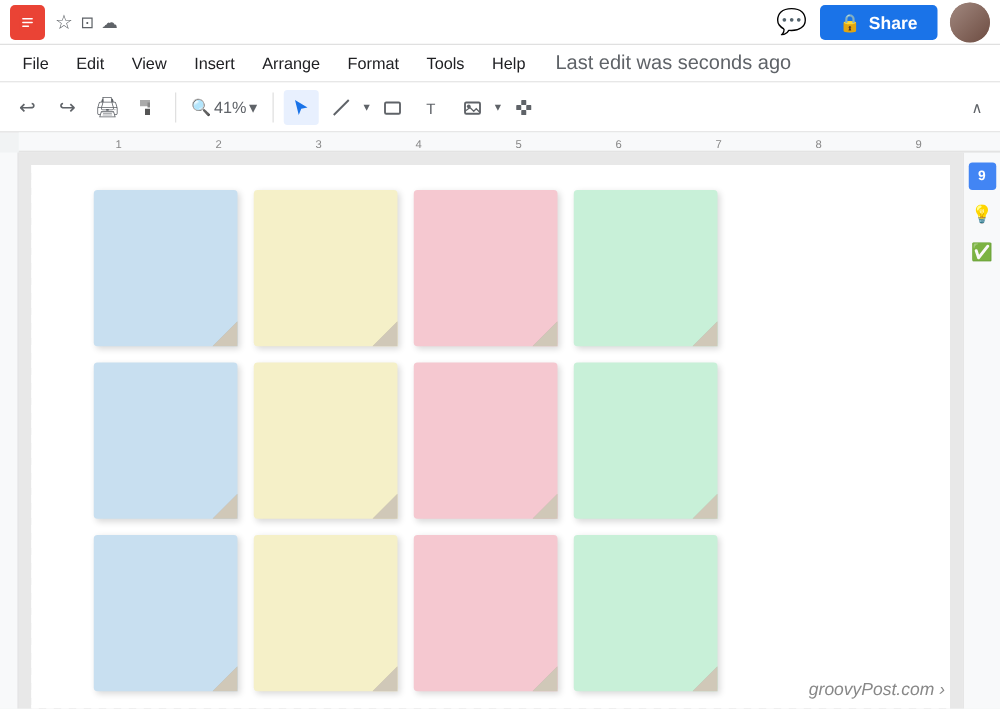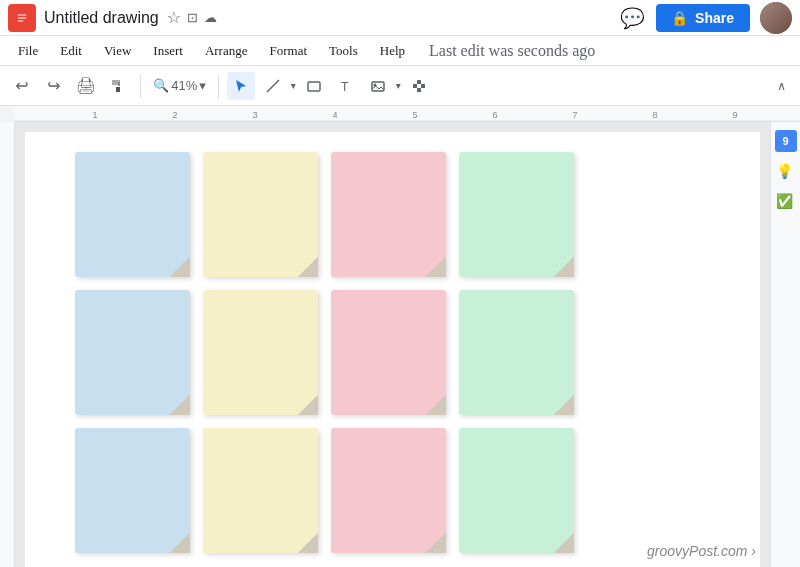--- a/index.html
+++ b/index.html
@@ -64,21 +64,20 @@
 
     
     #menubar {
       display: flex;
       align-items: center;
       background: #fff;
       height: 30px;
       padding: 0 8px;
       gap: 2px;
       border-bottom: 1px solid #e0e0e0;
-      font-family: Liberation Serif, serif;
     }
     .menu-item {
       padding: 4px 10px;
       color: #202124;
       font-size: 13px;
       cursor: pointer;
       border-radius: 3px;
     }
     #last-edit {
       margin-left: 12px;
@@ -262,21 +261,20 @@
 </head>
 <body>
 
 <div id="titlebar">
   <div id="app-icon">
     <svg viewBox="0 0 24 24" fill="white">
       <rect x="3" y="3" width="18" height="18" rx="2" fill="#ea4335"></rect>
       <path d="M7 8h10M7 12h10M7 16h6" stroke="white" stroke-width="1.5" stroke-linecap="round"></path>
     </svg>
   </div>
-  <span id="doc-title">Untitled drawing</span>
   <div id="title-icons">
     <span>☆</span>
     <span style="font-size:13px;">⊡</span>
     <span style="font-size:13px;">☁</span>
   </div>
   <div id="titlebar-right">
     <span id="chat-icon">💬</span>
     <button id="share-btn">
       <span>🔒</span>
       <span>Share</span>

